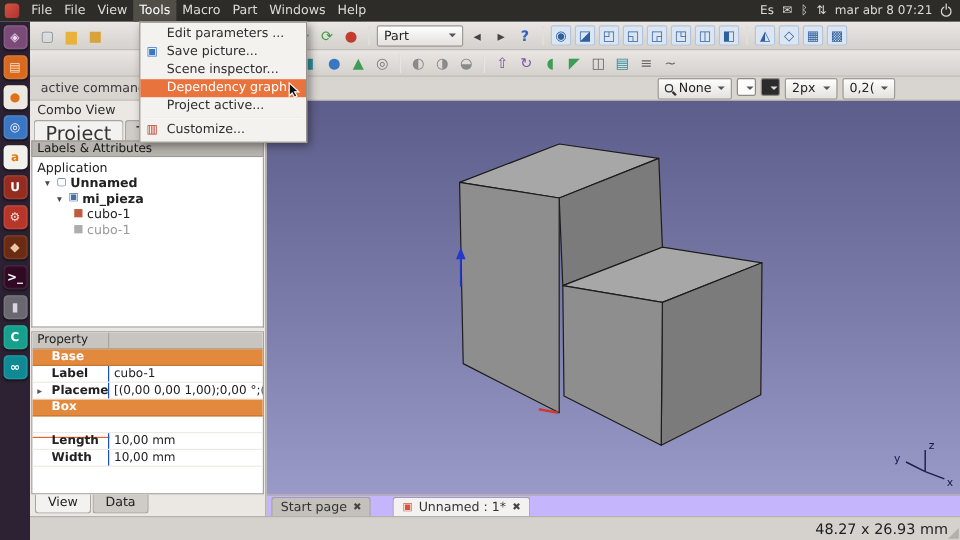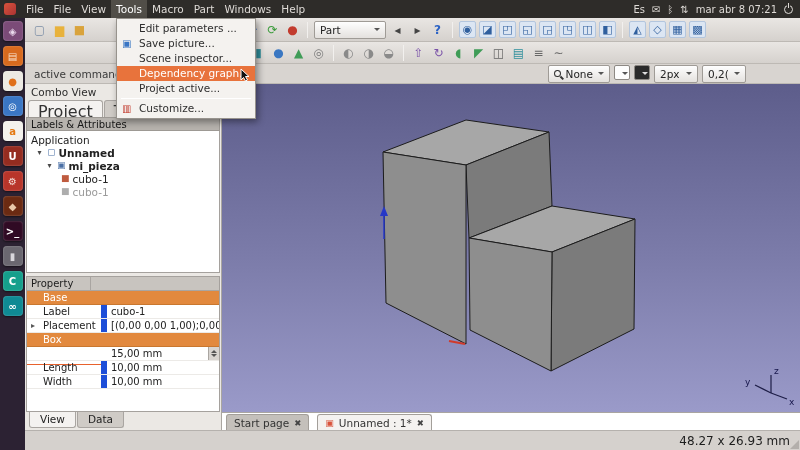--- a/index.html
+++ b/index.html
@@ -60,44 +60,44 @@
   .trow { height:13px; display:flex; align-items:center; gap:3px; }
   .twist { width:9px; font-size:8px; color:#4a4a4a; text-align:center; }
   .ticon { font-size:9px; line-height:1; }
   .bold { font-weight:bold; }
   .dim { color:#9a9a9a; }
   .props { flex:1; background:#fff; border:1px solid #a5a19d; margin:3px 1px 0; font-size:10px; display:flex; flex-direction:column; overflow:hidden; }
   .phead { display:flex; height:14px; background:#c8c4bf; border-bottom:1px solid #a9a5a1; color:#1c1c1c; }
   .phead .c1 { width:64px; border-right:1px solid #a9a5a1; padding:1px 4px 0; }
   .phead .c2 { flex:1; padding:1px 4px 0; }
   .prow { display:flex; height:14px; border-bottom:1px solid #eceae7; }
-  .prow .c1 { width:80px; border-right:6px solid #1d4ed8; padding:1px 2px 0 16px; overflow:hidden; white-space:nowrap; }
+  .prow .c1 { width:64px; border-right:1px solid #1d4ed8; padding:1px 2px 0 16px; overflow:hidden; white-space:nowrap;font-weight:bold; }
   .prow .c2 { flex:1; padding:1px 2px 0 4px; overflow:hidden; white-space:nowrap; position:relative; }
-  .pgroup { height:14px; background:#e2893e; color:#fff; font-weight:normal; padding:1px 4px 0 16px; border-bottom:1px solid #c9772f; }
+  .pgroup { height:14px; background:#e2893e; color:#fff; font-weight:bold; padding:1px 4px 0 16px; border-bottom:1px solid #c9772f; }
   .prow.sel .c1 { background:#e8622d; color:#fff;margin-top:17px; }
   .pexp { position:absolute; left:4px; top:2px; font-size:8px; color:#555; }
   .c1.withexp { position:relative; }
   .spin { position:absolute; right:0; top:0; width:11px; height:13px; background:#d8d4d0; border-left:1px solid #aaa6a1;
           display:flex; flex-direction:column; align-items:center; justify-content:center; gap:1px; }
   .spin i { width:0; height:0; border:3px solid transparent; display:block; }
   .spin .up { border-bottom-color:#555; margin-top:-2px; }
   .spin .dn { border-top-color:#555; margin-bottom:-2px; }
   .pbtabs { height:18px; display:flex; gap:1px; padding:0 0 0 4px; align-items:flex-start; }
   .pbtab { padding:1px 10px 2px; font-size:10.5px; border:1px solid #a9a5a1; border-top:none;
            border-radius:0 0 3px 3px; background:#cfcbc6; }
   .pbtab.active { background:#f4f2f0; }
 
   
   .viewport { position:absolute; left:222px; top:84px; width:578px; height:328px;
               background:linear-gradient(180deg,#5d5d8b 0%, #7d7dab 55%, #9a9ac9 100%); }
   .viewport svg { position:absolute; left:0; top:0; }
 
   
-  .doctabs { position:absolute; left:222px; right:0; top:412px; height:18px; background:#ffffff;
-             border-top:1px solid #a9a5a1; display:flex; gap:8px; padding:1px 0 0 4px; }
+  .doctabs { position:absolute; left:222px; right:0; top:412px; height:18px; background:#c4b5fd;
+             border-top:1px solid #a9a5a1; display:flex; gap:18px; padding:1px 0 0 4px; }
   .dtab { display:flex; align-items:center; gap:5px; padding:0 7px; font-size:10.5px;
           border:1px solid #a39f9a; border-bottom:none; border-radius:3px 3px 0 0; background:#c4c0bb; color:#333; }
   .dtab.active { background:#f4f2f0; }
   .dclose { font-size:8.5px; color:#444; font-weight:bold; }
   .dicon { font-size:9px; color:#d9533c; }
   .statusbar { position:absolute; left:25px; right:0; top:430px; height:20px; background:#d5d1cd;
                border-top:1px solid #b5b1ad; display:flex; align-items:center; justify-content:flex-end;
                padding-right:10px; font-size:12px; color:#1d1d1d; }
   .grip { position:absolute; right:1px; bottom:1px; width:0; height:0;
           border-left:9px solid transparent; border-bottom:9px solid #b3afab; }
@@ -274,27 +274,20 @@
       <div class="prow">
         <span class="c1 withexp">
           <span class="pexp">▸</span>
           <span>Placement</span>
         </span>
         <span class="c2">[(0,00 0,00 1,00);0,00 °;(0,0...</span>
       </div>
       <div class="pgroup">Box</div>
       <div class="prow sel">
         <span class="c1">Height</span>
-        <span class="c2">
-          <span>15,00 mm</span>
-          <span class="spin">
-              <i class="up"></i>
-              <i class="dn"></i>
-            </span>
-        </span>
       </div>
       <div class="prow">
         <span class="c1">Length</span>
         <span class="c2">10,00 mm</span>
       </div>
       <div class="prow">
         <span class="c1">Width</span>
         <span class="c2">10,00 mm</span>
       </div>
     </div>

